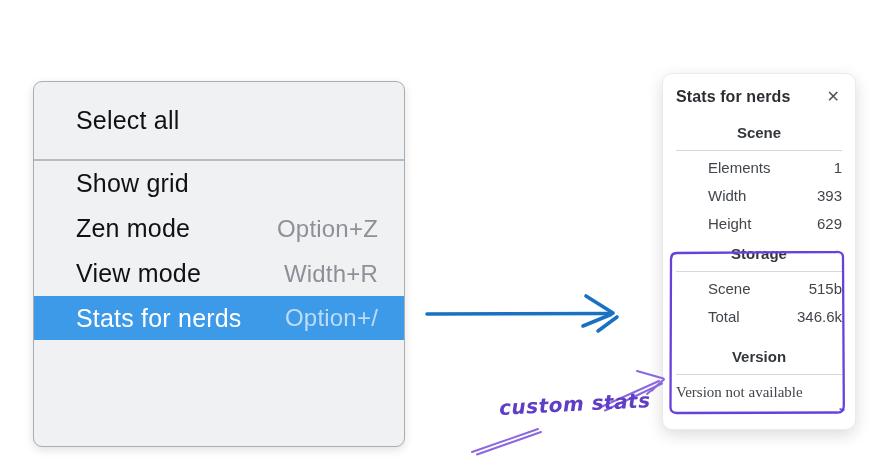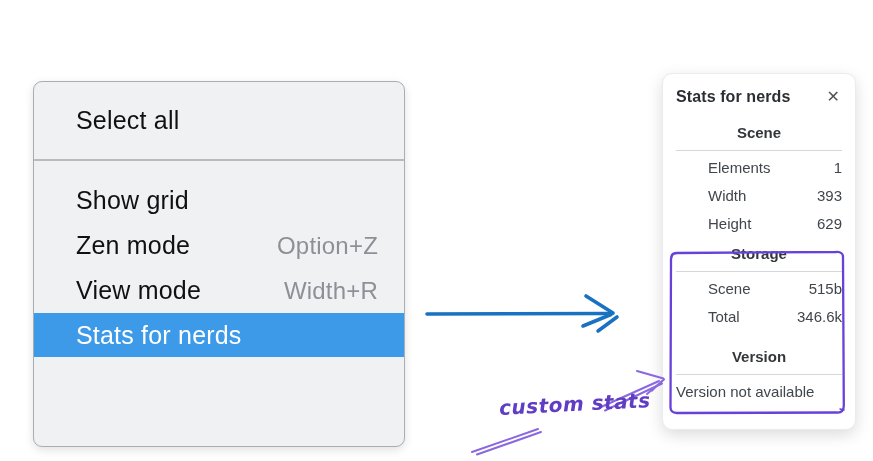--- a/index.html
+++ b/index.html
@@ -35,21 +35,21 @@
     font-size: 25px;
     color: #101114;
     letter-spacing: 0.2px;
   }
   .menu-item.first { height: 77px; }
   .menu-item .shortcut { color: #8d9197; font-size: 24px; }
   .menu-divider {
     height: 0;
     border-top: 2px solid #b7bcc2;
   }
-  .menu-group { padding-top: 17px; }
+  .menu-group { }
   .menu-item.highlighted {
     background: #3d9ae8;
     color: #ffffff;
     height: 44px;
   }
   .menu-item.highlighted .shortcut { color: #bcdcf8; }
 
   
   .stats-panel {
     position: absolute;
@@ -102,20 +102,21 @@
     line-height: 28px;
     color: #41464c;
     margin-left: 32px;
   }
   .panel-note {
     font-size: 15px;
     color: #41464c;
     line-height: 28px;
     margin-top: 2px;
     white-space: nowrap;
+    font-family: Liberation Serif, serif;
   }
 
   
   .overlay {
     position: absolute;
     left: 0; top: 0;
     width: 873px; height: 461px;
     pointer-events: none;
   }
   .annotation-text {
@@ -148,20 +149,21 @@
       <div class="menu-item">
         <span>Zen mode</span>
         <span class="shortcut">Option+Z</span>
       </div>
       <div class="menu-item">
         <span>View mode</span>
         <span class="shortcut">Width+R</span>
       </div>
       <div class="menu-item highlighted">
         <span>Stats for nerds</span>
+        <span class="shortcut">Option+/</span>
       </div>
     </div>
   </div>
 
   <div class="stats-panel">
     <div class="panel-header">
       <span class="panel-title">Stats for nerds</span>
       <span class="panel-close">✕</span>
     </div>
 

